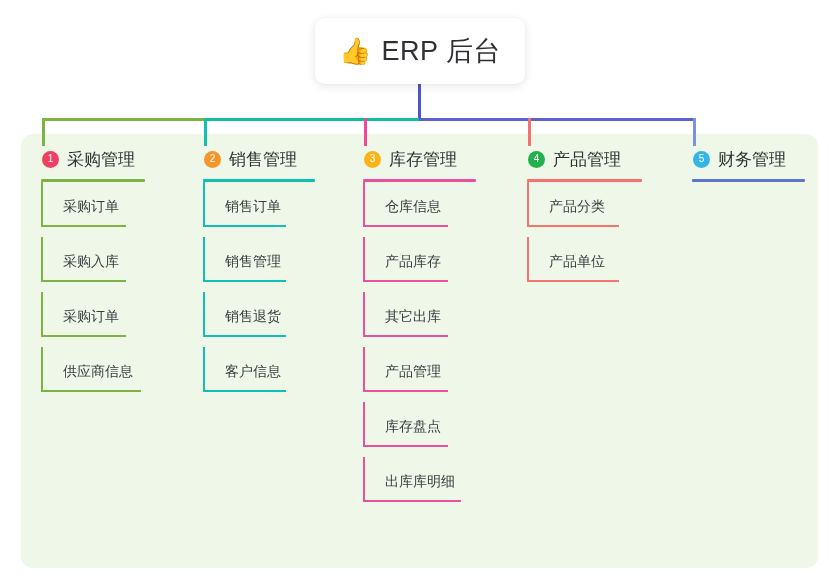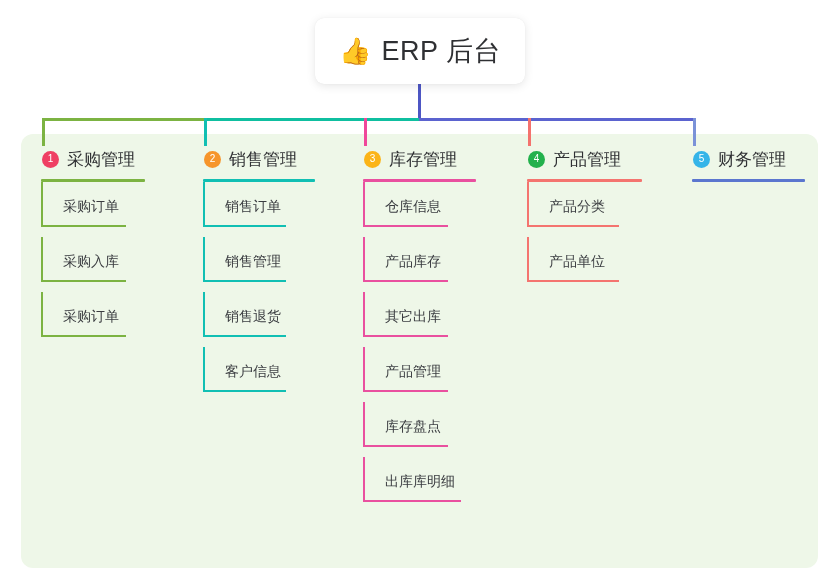--- a/index.html
+++ b/index.html
@@ -137,20 +137,25 @@
           <div class="item">
             <div class="item-stem" style="background: rgb(124, 179, 66); height: 45px;"></div>
             <span class="item-label">采购入库</span>
             <div class="item-underline" style="width: 85px; background: rgb(124, 179, 66);"></div>
           </div>
           <div class="item">
             <div class="item-stem" style="background: rgb(124, 179, 66); height: 45px;"></div>
             <span class="item-label">采购订单</span>
             <div class="item-underline" style="width: 85px; background: rgb(124, 179, 66);"></div>
           </div>
+          <div class="item">
+            <div class="item-stem" style="background: rgb(124, 179, 66); height: 45px;"></div>
+            <span class="item-label">供应商信息</span>
+            <div class="item-underline" style="width: 100px; background: rgb(124, 179, 66);"></div>
+          </div>
         </div>
       </div>
       <div class="col" style="left: 203px; top: 146px;">
         <div class="col-head">
           <span class="badge" style="background: rgb(246, 149, 43);">2</span>
           <span class="col-title">销售管理</span>
         </div>
         <div class="col-underline" style="width: 112px; background: rgb(17, 191, 179);"></div>
         <div class="items">
           <div class="item">

